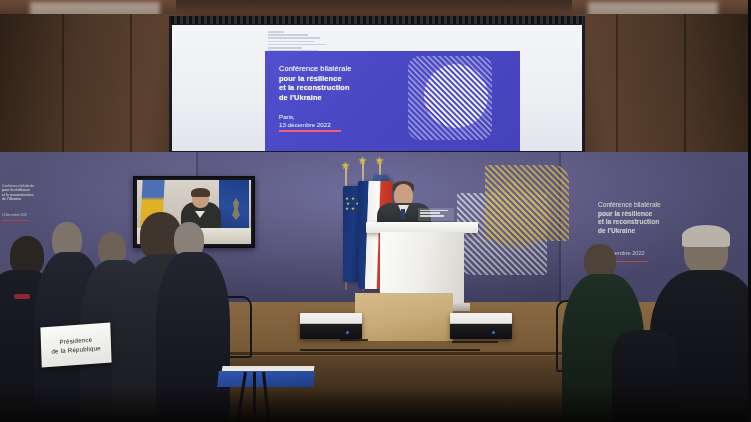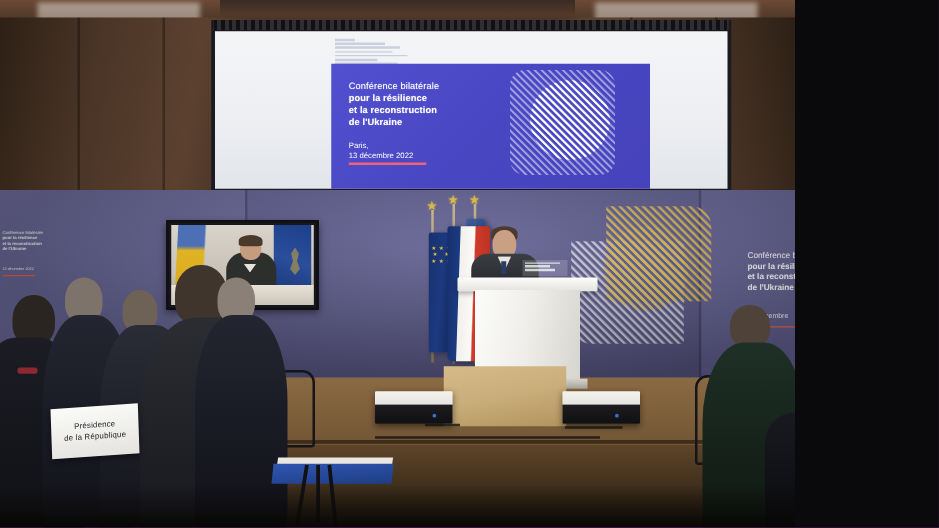--- a/index.html
+++ b/index.html
@@ -4,23 +4,23 @@
 <style>
   * { box-sizing: border-box; margin: 0; padding: 0; }
   html, body {
     width: 751px; height: 422px;
     overflow: hidden;
     background: #0a0a0c;
     font-family: "Liberation Sans", sans-serif;
   }
   #stage {
     position: relative;
-    width: 636px; height: 422px;
+    width: 748px; height: 422px;
     overflow: hidden;
-    background: #a21caf;
+    background: #0f172a;
   }
 
   
   .ceiling {
     position: absolute; left: 0; top: 0; width: 751px; height: 30px;
     background: linear-gradient(180deg, #3a2b22 0%, #54392b 40%, #2a1f18 100%);
   }
   .ceiling-beam {
     position: absolute; top: 0; height: 26px;
     background: linear-gradient(180deg, #6b4a36, #3c2a1f);

